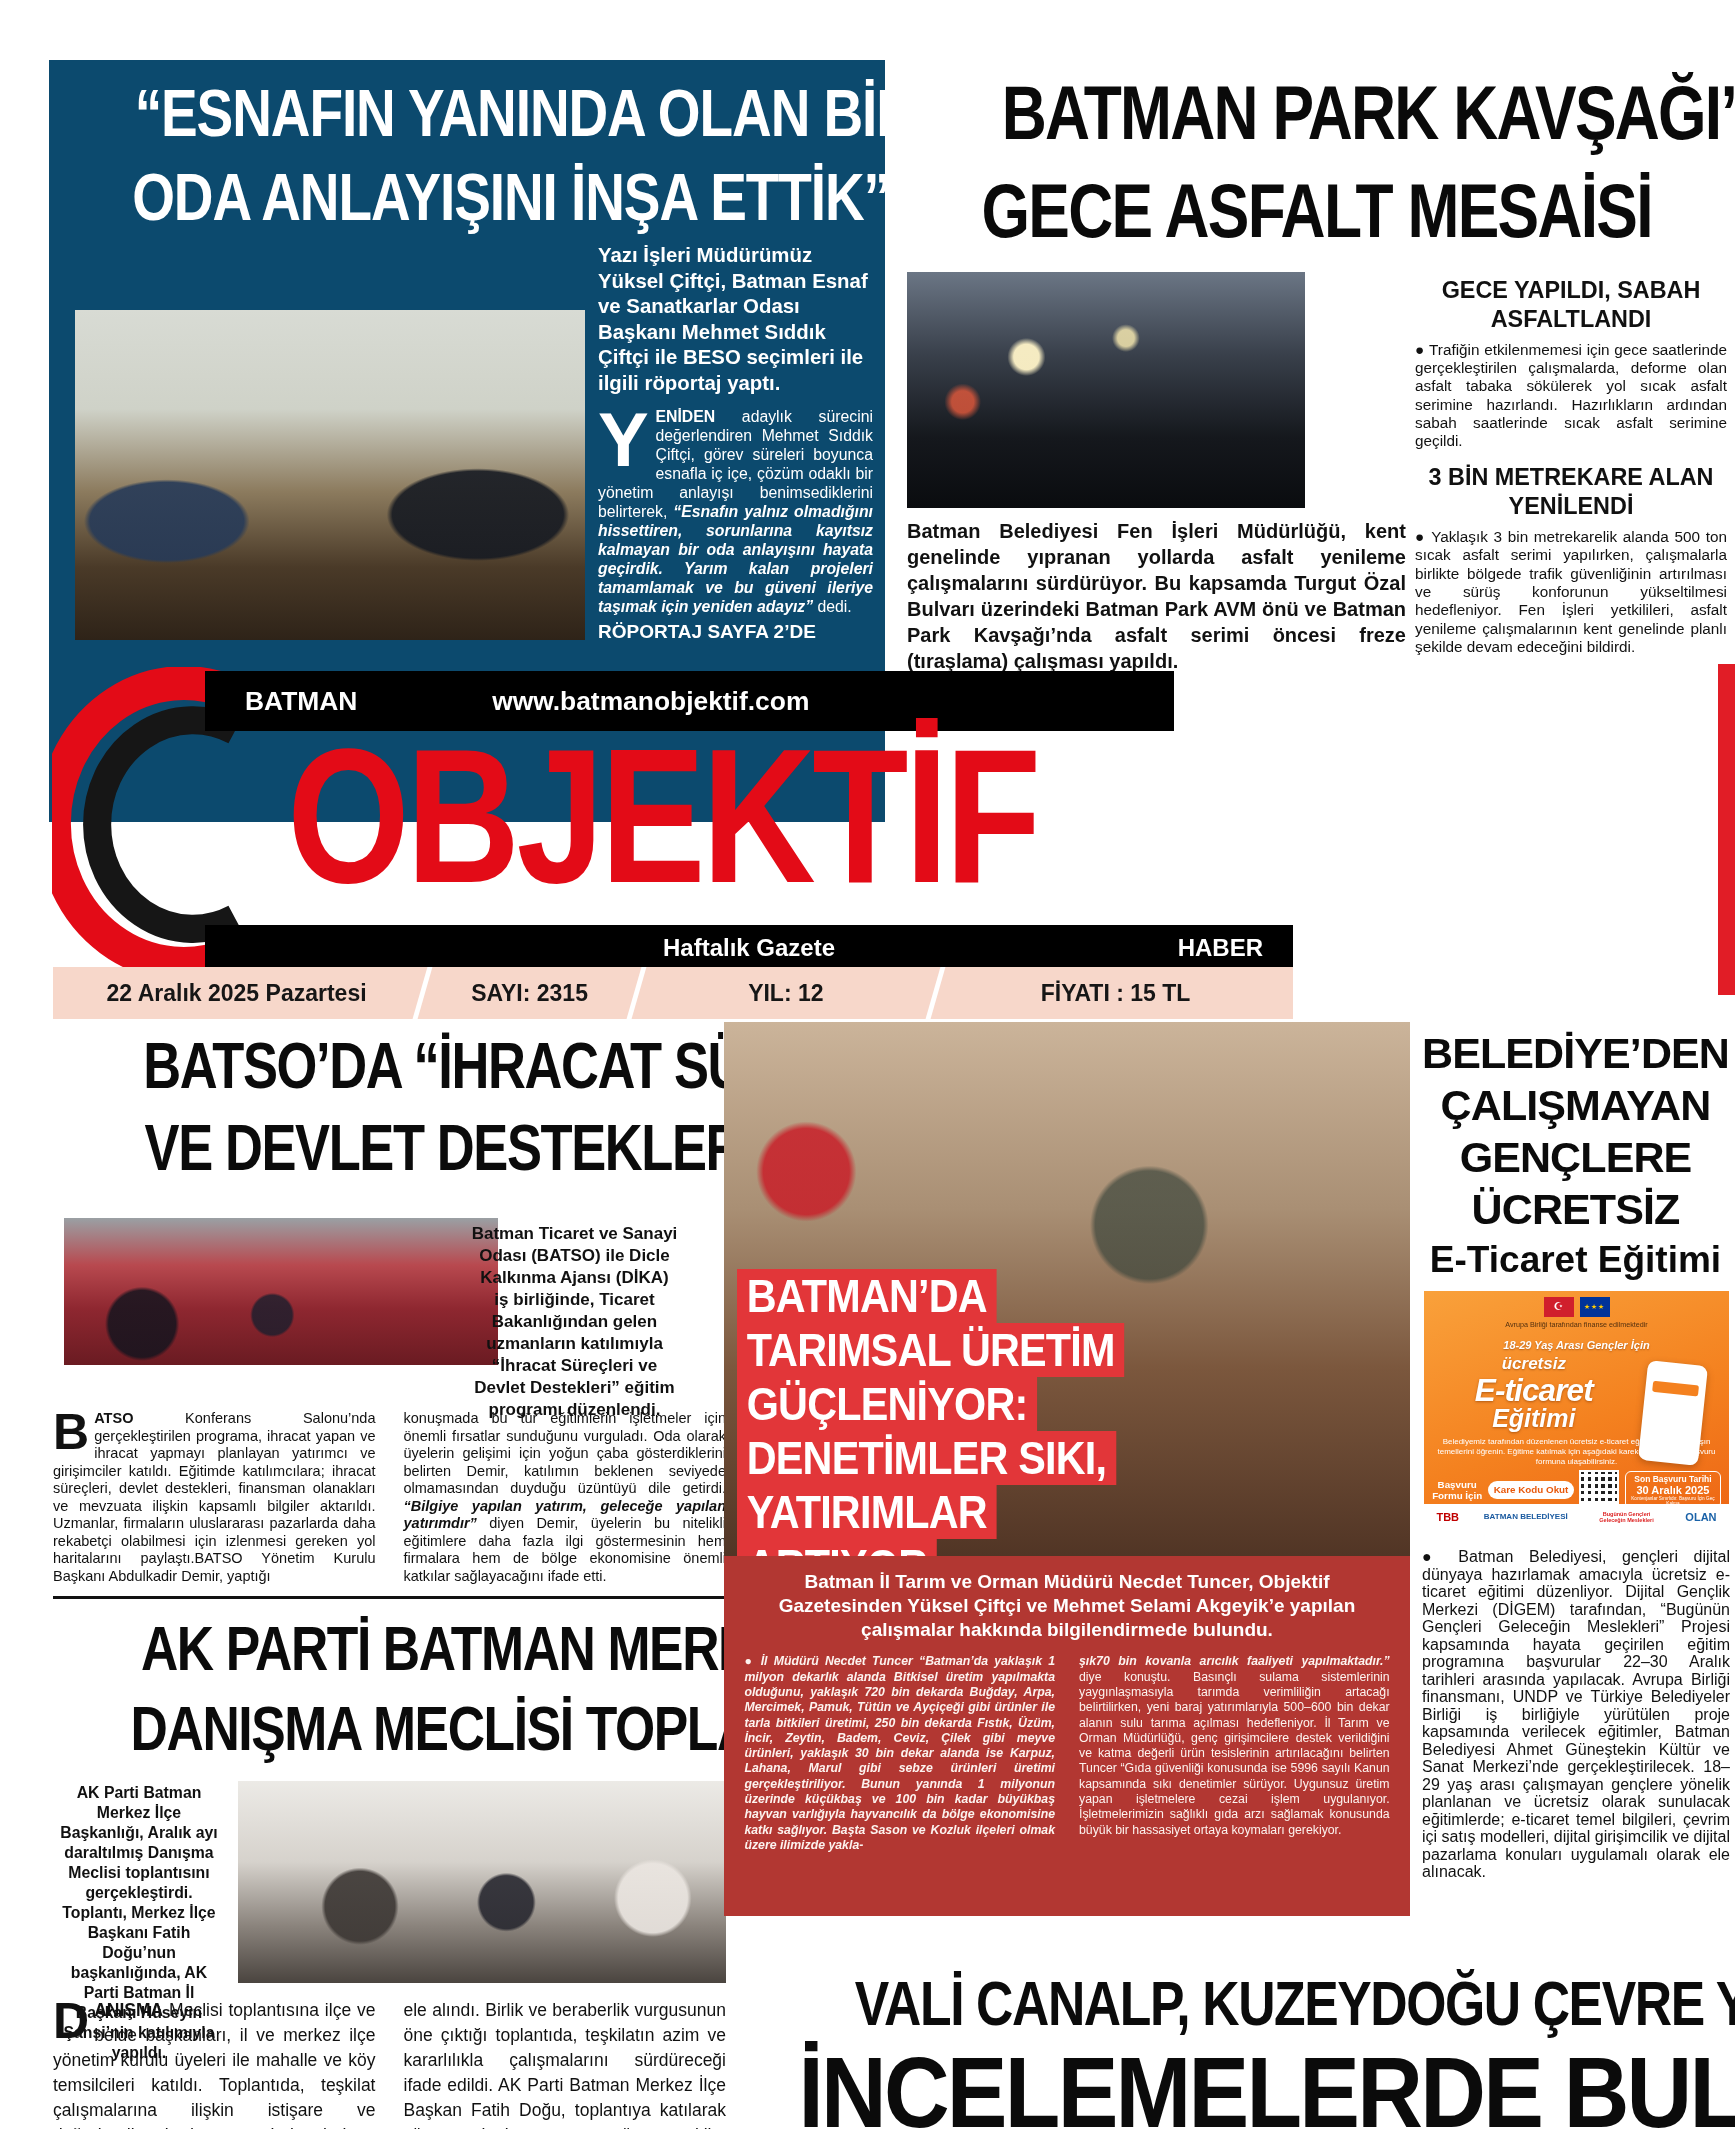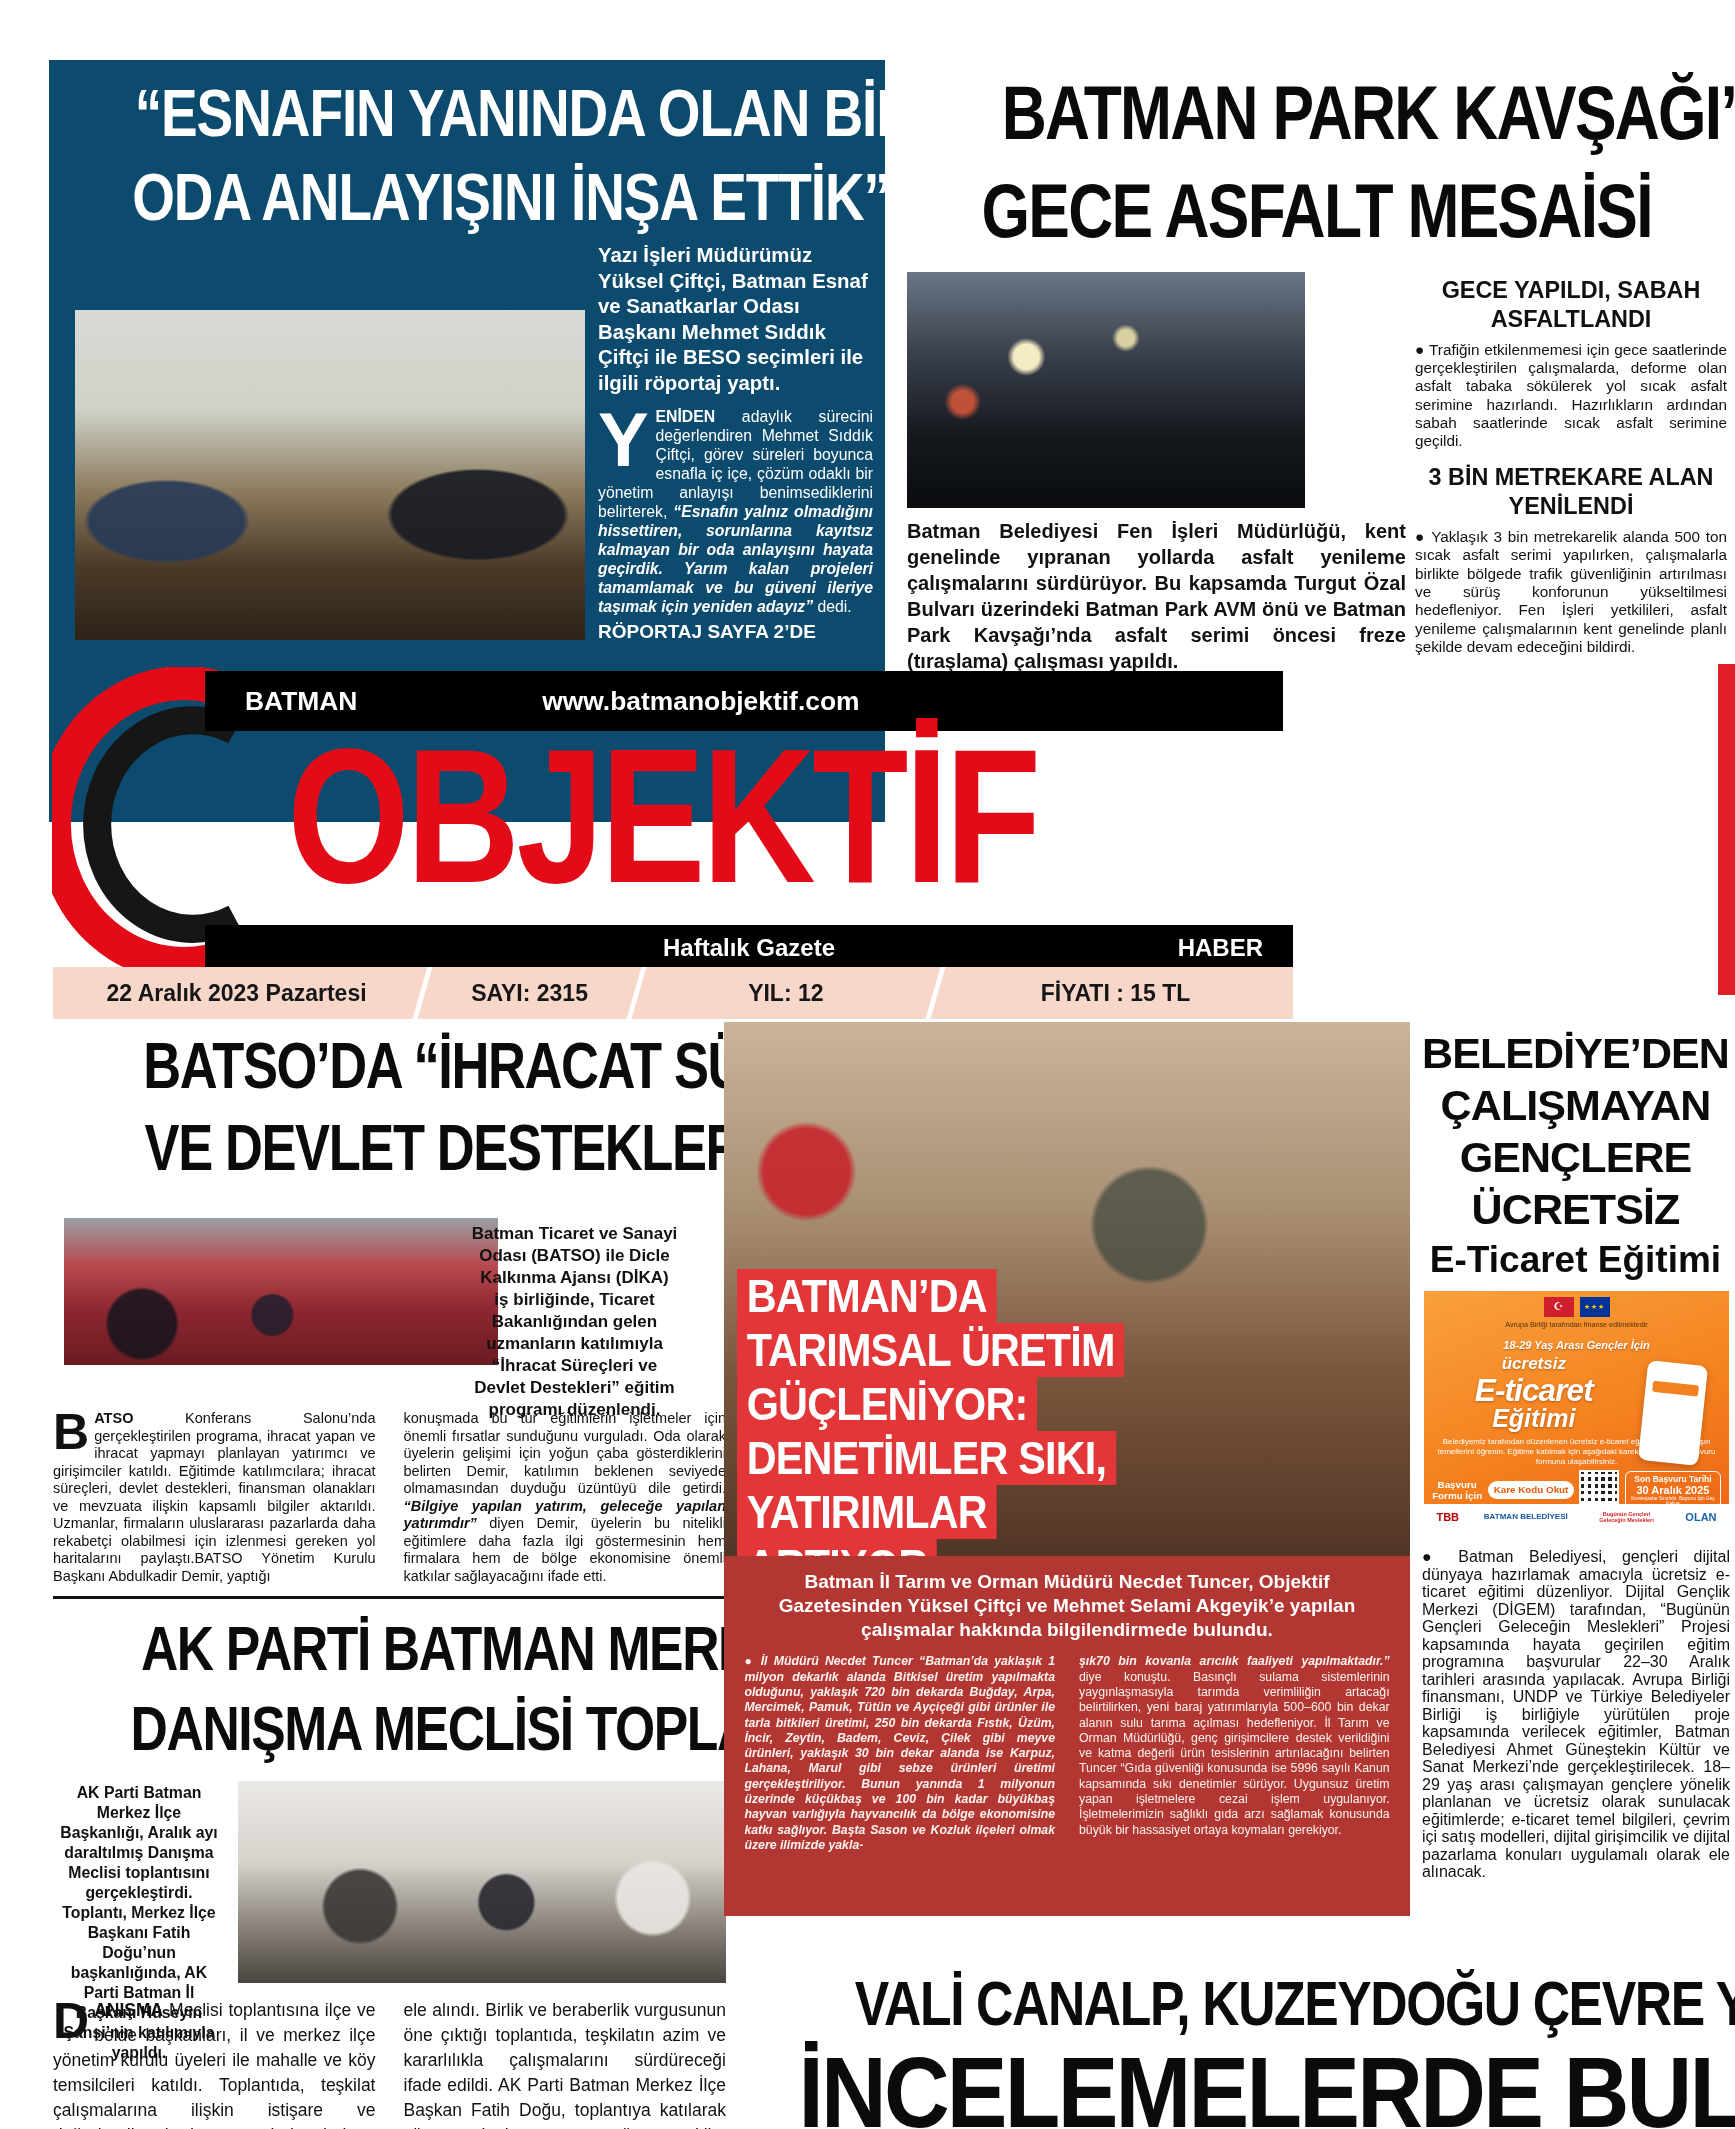--- a/index.html
+++ b/index.html
@@ -36,21 +36,21 @@
       radial-gradient(circle at 55% 28%, rgba(255,240,180,.8) 0 3%, transparent 5%),
       radial-gradient(circle at 14% 55%, rgba(230,90,60,.8) 0 3%, transparent 5%),
       linear-gradient(180deg,#6b7685 0%,#39404b 35%,#15181d 70%,#0a0c0f 100%);}
   #ar-caption{position:absolute;left:0;top:454px;width:499px;font-size:20px;line-height:26px;font-weight:bold;text-align:justify;}
   #ar-side{position:absolute;left:508px;top:212px;width:312px;}
   .side-h{font-size:23.4px;line-height:29px;font-weight:800;text-align:center;margin:0 0 6.8px;}
   .side-p{font-size:15.3px;line-height:18.3px;text-align:justify;margin:0 0 12.8px;}
 
   
   #brand-mark{left:52px;top:667px;width:215px;height:313px;}
-  #mh-topbar{left:205px;top:671px;width:1078px;height:60px;background:#000;color:#fff;font-weight:700;font-size:26.4px;}
+  #mh-topbar{left:205px;top:671px;width:969px;height:60px;background:#000;color:#fff;font-weight:700;font-size:26.4px;}
   #mh-topbar .region{position:absolute;left:40px;line-height:60px;}
   #mh-topbar .site{position:absolute;left:46%;transform:translateX(-50%);line-height:60px;}
   #mh-title{left:205px;top:705px;width:1088px;height:223px;text-align:left;font-size:192px;line-height:221px;font-weight:800;color:#e30b17;letter-spacing:-4.3px;z-index:3;}
   #mh-botbar{left:205px;top:925px;width:1088px;height:46px;background:#000;color:#fff;font-size:24px;font-weight:700;}
   #mh-botbar .subtitle{position:absolute;left:50%;transform:translateX(-50%);line-height:46px;}
   #mh-botbar .tag{position:absolute;right:30px;line-height:46px;}
   #mh-info{left:53px;top:967px;width:1240px;height:52px;background:#f7d7ca;display:flex;align-items:center;font-size:23px;font-weight:700;color:#161616;}
   #mh-info .cell{text-align:center;}
   #mh-info .c1{width:30%;} #mh-info .c2{width:17%;} #mh-info .c3{width:24%;} #mh-info .c4{width:29%;}
   #mh-info .sep{width:5.5px;height:52px;background:#fff;transform:skewX(-16deg);}
@@ -185,21 +185,21 @@
     <span class="site">www.batmanobjektif.com</span>
   </div>
   <div class="abs" id="mh-title">
     <span class="cond">OBJEKTİF</span>
   </div>
   <div class="abs" id="mh-botbar">
     <span class="subtitle">Haftalık Gazete</span>
     <span class="tag">HABER</span>
   </div>
   <div class="abs" id="mh-info">
-    <div class="cell c1">22 Aralık 2023 Pazartesi</div>
+    <div class="cell c1">22 Aralık 2025 Pazartesi</div>
     <div class="sep"></div>
     <div class="cell c2">SAYI: 2315</div>
     <div class="sep"></div>
     <div class="cell c3">YIL: 12</div>
     <div class="sep"></div>
     <div class="cell c4">FİYATI : 15 TL</div>
   </div>
   <div class="abs" id="mh-strip"></div>
 
   <div class="abs sec-h" id="batso-h1"><span class="cond">BATSO’DA “İHRACAT SÜREÇLERİ</span></div>

